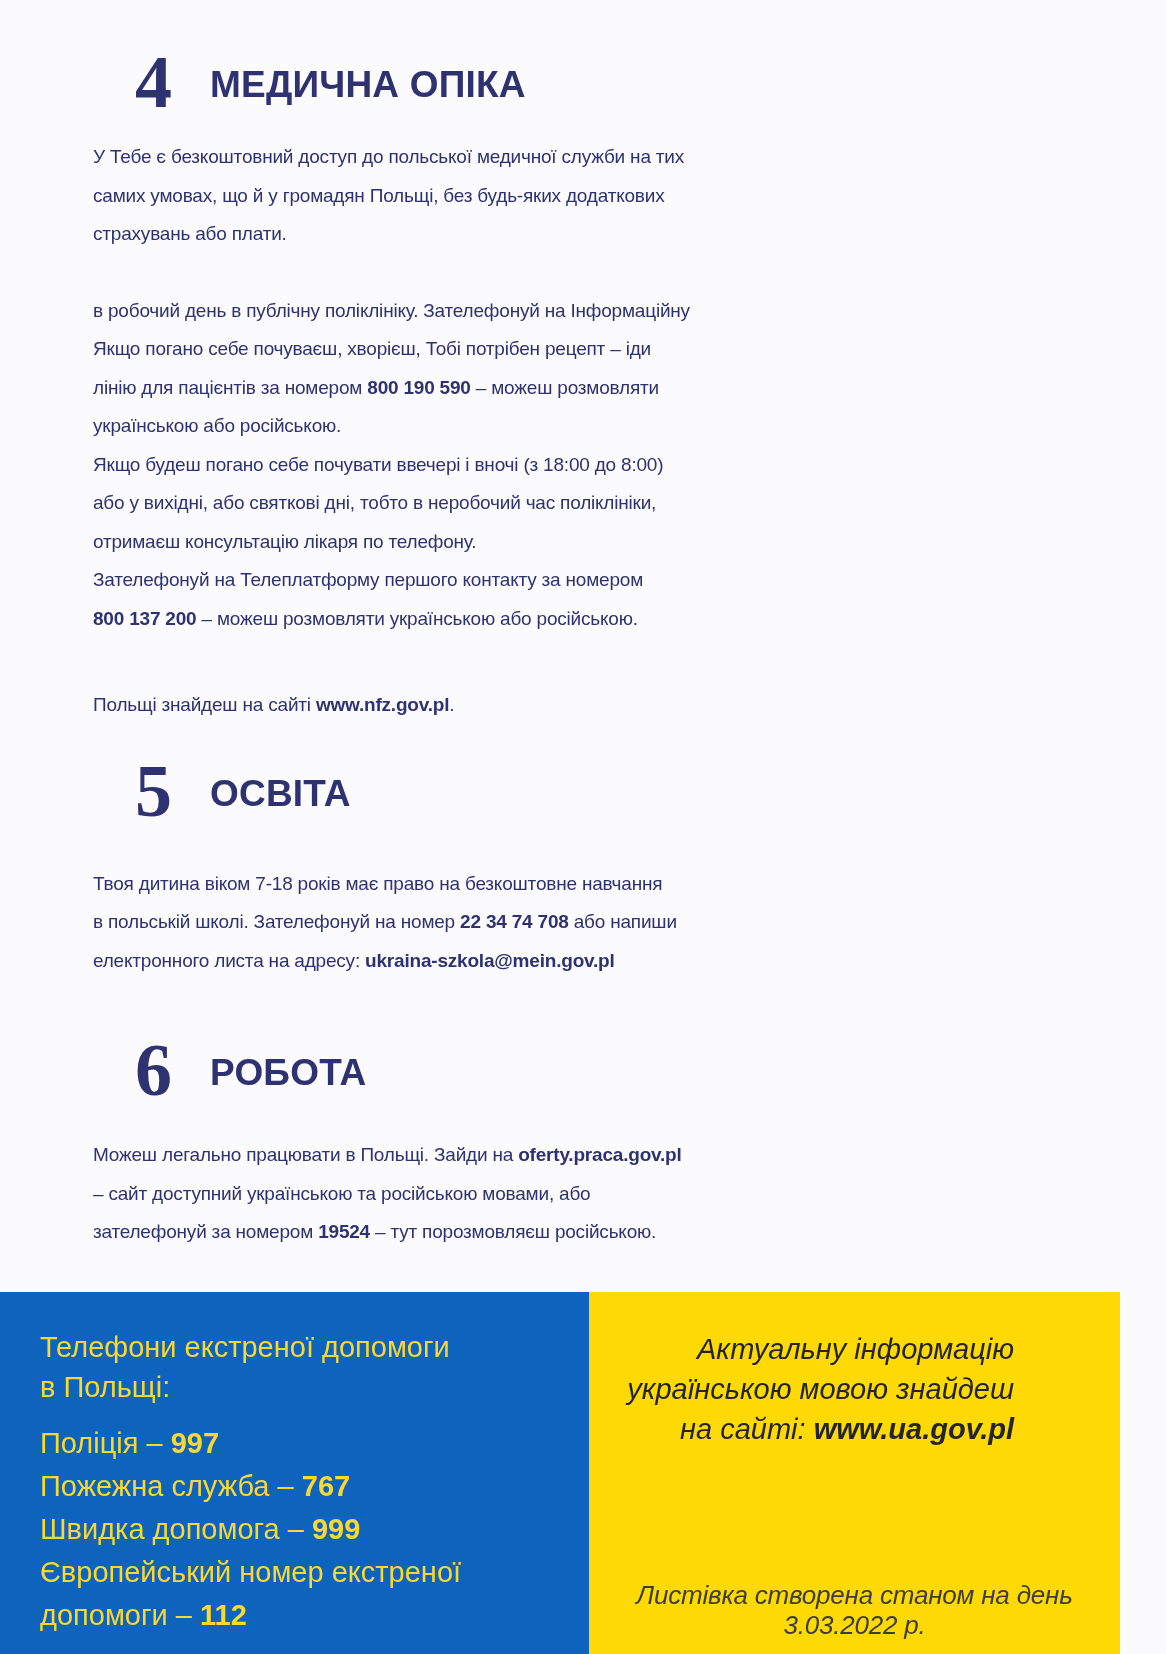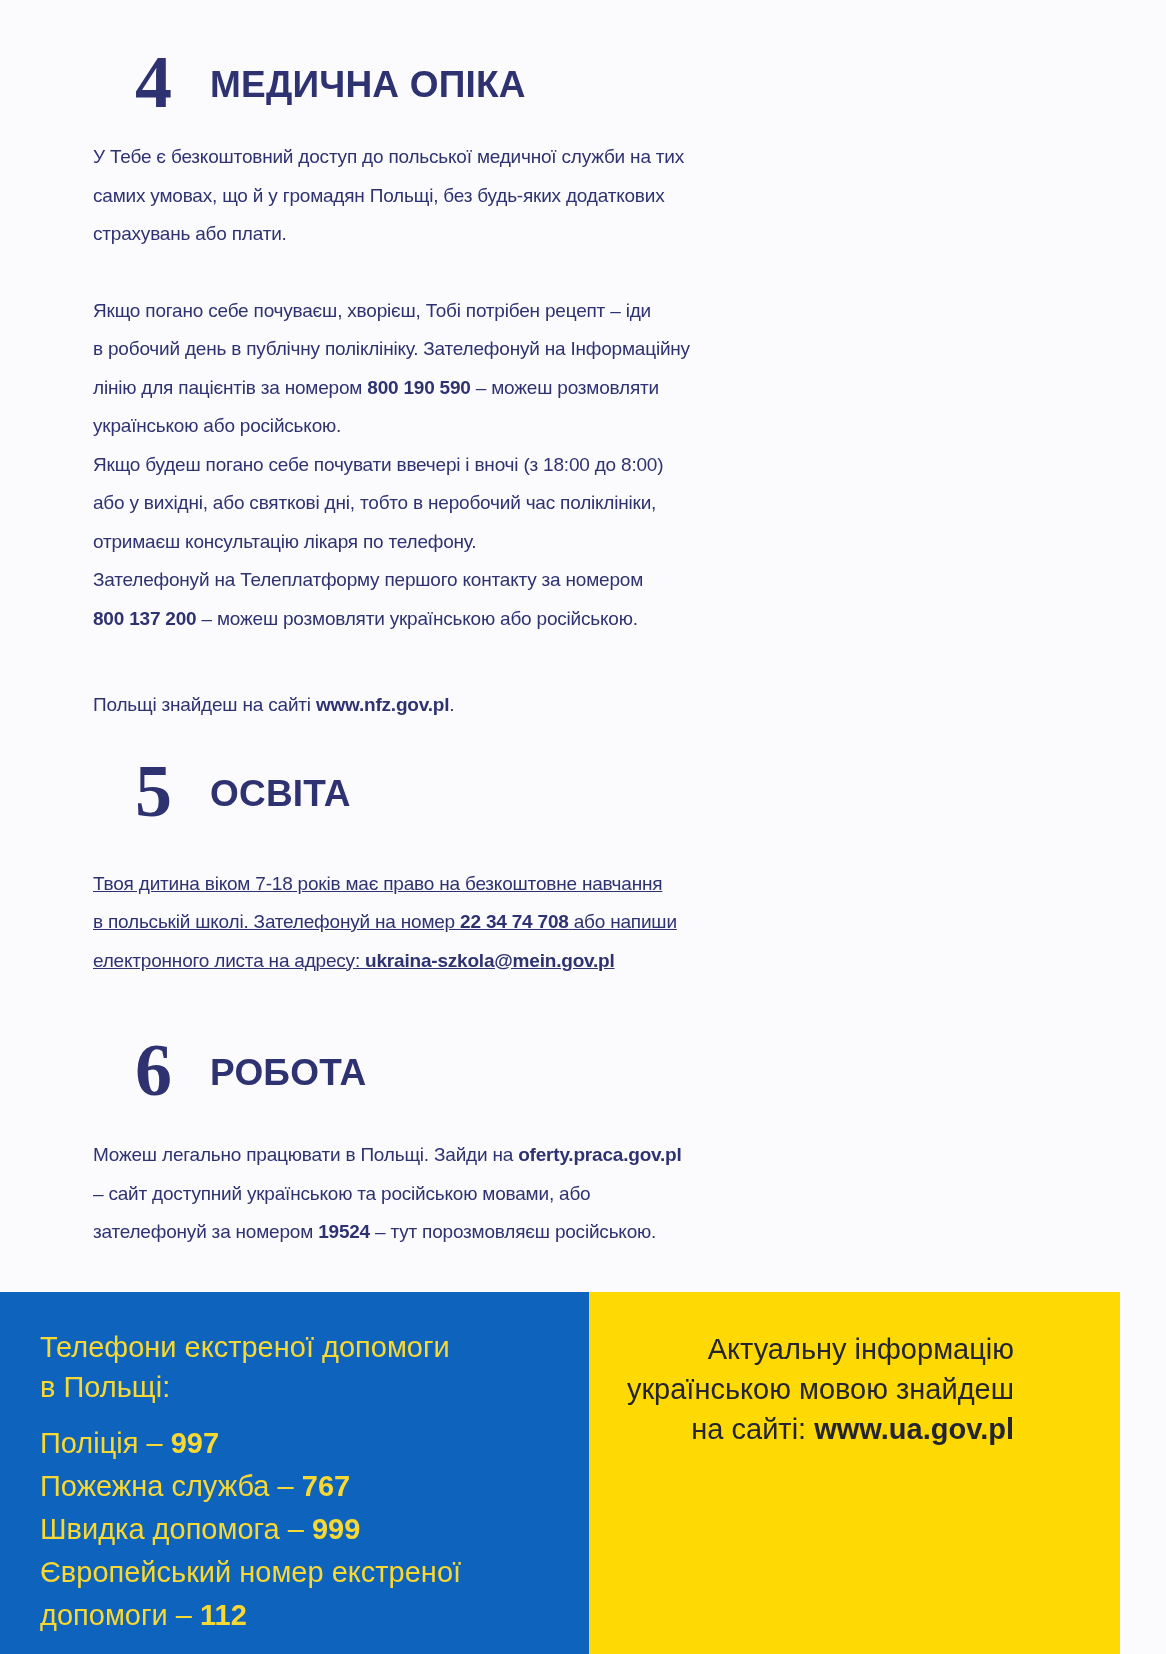--- a/index.html
+++ b/index.html
@@ -25,21 +25,21 @@
 
   .para { font-size: 19px; line-height: 38.5px; letter-spacing: -0.2px; }
   .line { white-space: nowrap; }
   .b { font-weight: 700; }
 
   #sec4-header { margin-top: 42px; }
   #p4a { margin-top: 16px; }
   #p4b { margin-top: 38px; }
   #p4c { margin-top: 48px; }
   #sec5-header { margin-top: 26px; }
-  #p5  { margin-top: 34px; text-decoration: underline; }
+  #p5  { margin-top: 34px; }
   #sec6-header { margin-top: 50px; }
   #p6  { margin-top: 26px; }
 
   .footer {
     position: absolute; left: 0; top: 1292px;
     width: 1120px; height: 362px; display: flex; border-radius: 11px;
   }
   .footer-left {
     width: 589px; box-sizing: border-box;
     background: var(--blue_block, #0e63bc);
@@ -47,21 +47,21 @@
     padding: 35px 0 0 40px;
     font-size: 29px;
   }
   .emergency-heading { line-height: 40px; }
   .emergency-list { margin-top: 15px; line-height: 43px; }
   .footer-right {
     flex: 1; box-sizing: border-box; position: relative;
     background: var(--yellow_block, #fed903);
     color: var(--dark_text, #24242e);
     padding: 37px 106px 0 0;
-    text-align: right; font-size: 29px; line-height: 40px;
+    text-align: right; font-size: 29px; line-height: 40px; font-style: italic;
   }
   .footer-note {
     position: absolute; bottom: 14px; left: 0; right: 0;
     text-align: center; font-size: 26px; line-height: 30px;
     color: var(--note_text, #3d3d3d); letter-spacing: -0.2px;
   }
 </style>
 </head>
 <body>
 
@@ -70,22 +70,22 @@
   <div class="sec-header" id="sec4-header">
     <div class="sec-num">4</div>
     <div class="sec-title">МЕДИЧНА ОПІКА</div>
   </div>
   <div class="para" id="p4a">
       <div class="line"><span>У Тебе є безкоштовний доступ до польської медичної служби на тих</span></div>
       <div class="line"><span>самих умовах, що й у громадян Польщі, без будь-яких додаткових</span></div>
       <div class="line"><span>страхувань або плати.</span></div>
     </div>
   <div class="para" id="p4b">
+      <div class="line"><span>в робочий день в публічну поліклініку. Зателефонуй на Інформаційну</span></div>
       <div class="line"><span>Якщо погано себе почуваєш, хворієш, Тобі потрібен рецепт – іди</span></div>
-      <div class="line"><span>в робочий день в публічну поліклініку. Зателефонуй на Інформаційну</span></div>
       <div class="line"><span>лінію для пацієнтів за номером </span><span class="b">800 190 590</span><span> – можеш розмовляти</span></div>
       <div class="line"><span>українською або російською.</span></div>
       <div class="line"><span>Якщо будеш погано себе почувати ввечері і вночі (з 18:00 до 8:00)</span></div>
       <div class="line"><span>або у вихідні, або святкові дні, тобто в неробочий час поліклініки,</span></div>
       <div class="line"><span>отримаєш консультацію лікаря по телефону.</span></div>
       <div class="line"><span>Зателефонуй на Телеплатформу першого контакту за номером</span></div>
       <div class="line"><span class="b">800 137 200</span><span> – можеш розмовляти українською або російською.</span></div>
     </div>
   <div class="para" id="p4c">
       <div class="line"><span>Польщі знайдеш на сайті </span><span class="b">www.nfz.gov.pl</span><span>.</span></div>
@@ -126,14 +126,15 @@
         <div class="line"><span>Європейський номер екстреної</span></div>
         <div class="line"><span>допомоги – </span><span class="b">112</span></div>
       </div>
   </div>
   <div class="footer-right">
     <div>
         <div class="line"><span>Актуальну інформацію</span></div>
         <div class="line"><span>українською мовою знайдеш</span></div>
         <div class="line"><span>на сайті: </span><span class="b">www.ua.gov.pl</span></div>
       </div>
+    <div class="footer-note">Листівка створена станом на день 3.03.2022 р.</div>
   </div>
 </div>
 
 </body></html>

